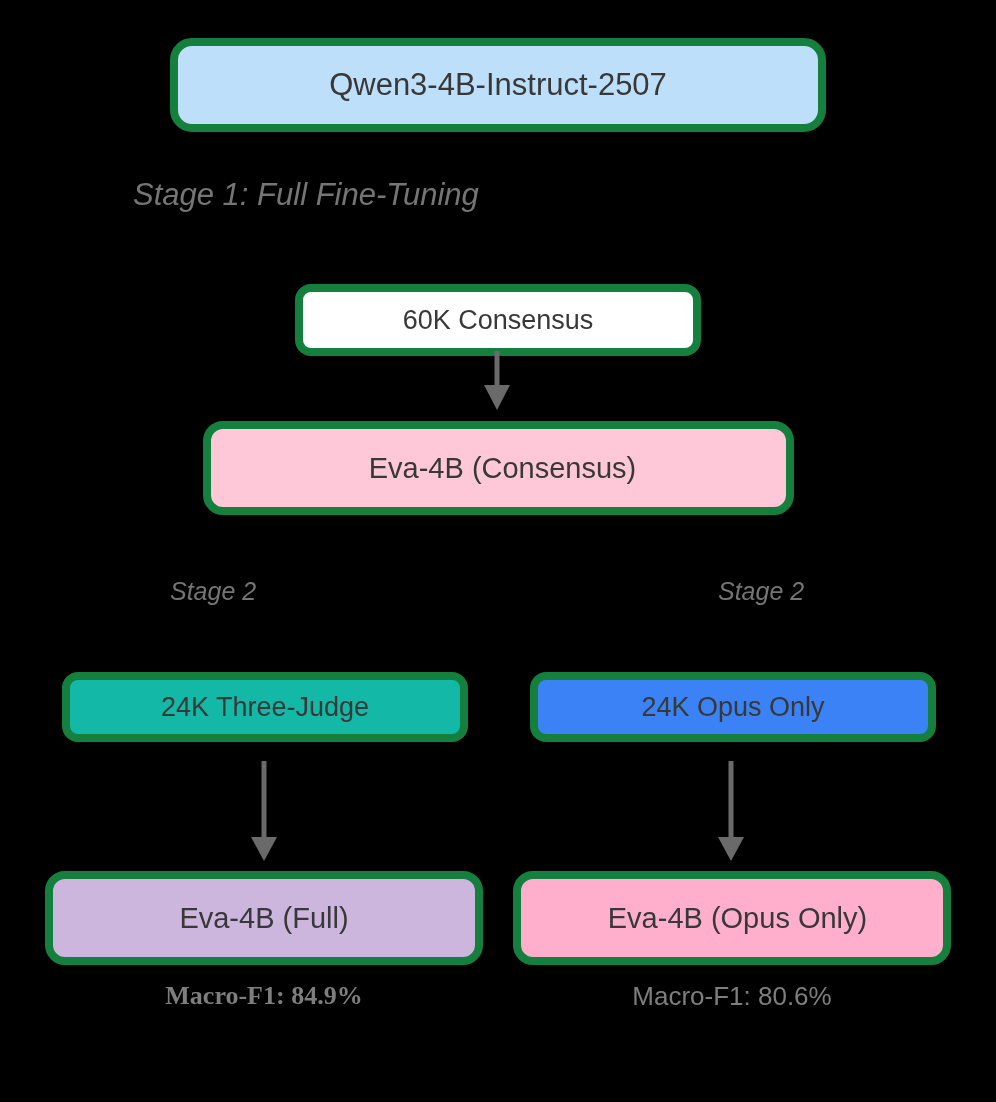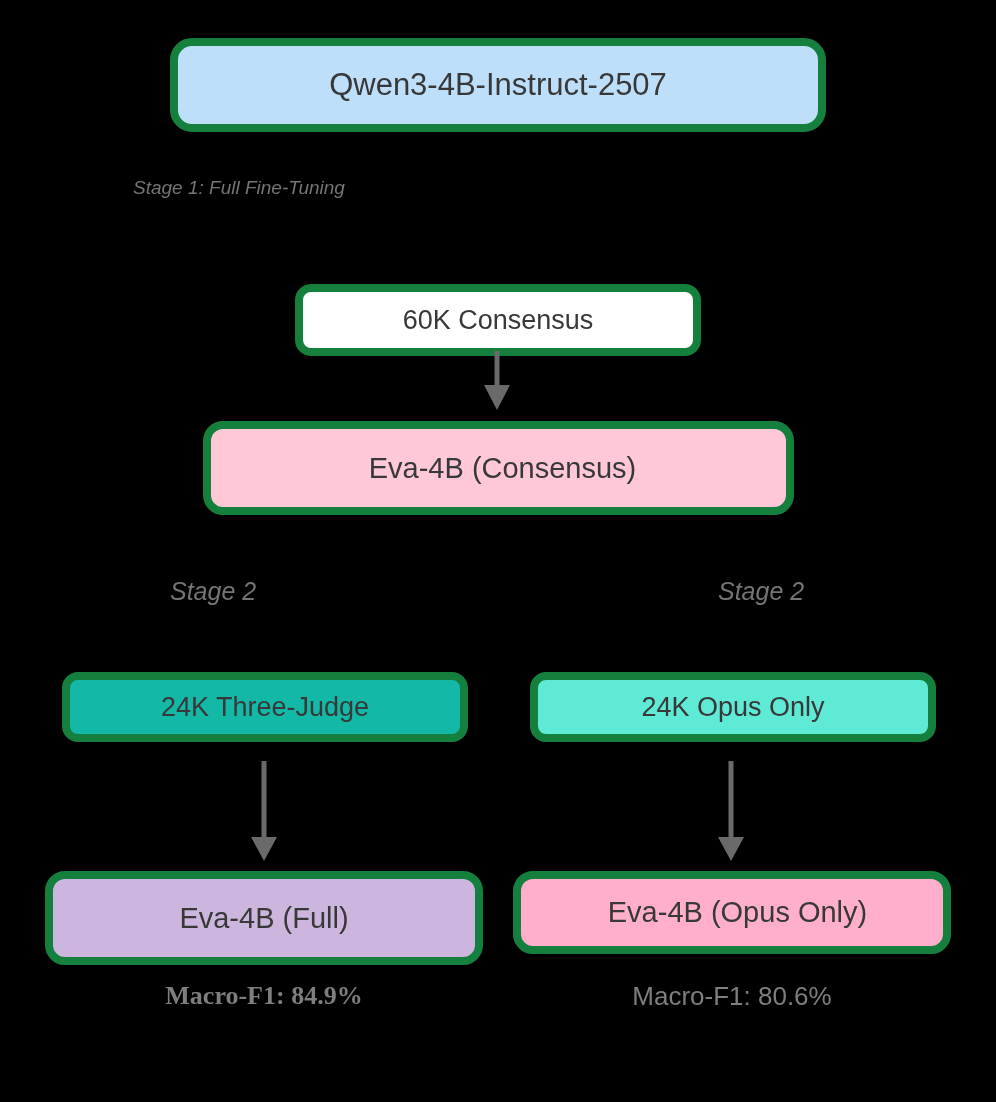--- a/index.html
+++ b/index.html
@@ -15,32 +15,32 @@
   .stage-label{
     position:absolute;font-style:italic;color:#757575;white-space:nowrap;
   }
   .metric{
     position:absolute;color:#7E7E7E;text-align:center;white-space:nowrap;
   }
   .arrow{position:absolute;}
 
   
   #n-base{left:170px;top:38px;width:656px;height:94px;border-radius:22px;font-size:31px;}
-  #l-stage1{left:133px;top:177px;font-size:19px;}
+  #l-stage1{left:133px;top:177px;font-size:31px;}
   #n-consensus-data{left:295px;top:284px;width:406px;height:72px;border-radius:16px;font-size:27px;}
   #a1{left:483px;top:351px;}
   #n-consensus-model{left:203px;top:421px;width:591px;height:94px;border-radius:20px;font-size:29px;}
   #l-stage2-left{left:170px;top:577px;font-size:25px;}
   #l-stage2-right{left:718px;top:577px;font-size:25px;}
   #n-three-judge{left:62px;top:672px;width:406px;height:70px;border-radius:16px;font-size:27px;}
   #n-opus-data{left:530px;top:672px;width:406px;height:70px;border-radius:16px;font-size:27px;}
   #a2{left:250px;top:761px;}
   #a3{left:717px;top:761px;}
   #n-full-model{left:45px;top:871px;width:438px;height:94px;border-radius:20px;font-size:29px;align-items:center;}
-  #n-opus-model{left:513px;top:871px;width:438px;height:83px;border-radius:20px;font-size:29px;padding-left:11px;}
+  #n-opus-model{left:513px;top:871px;width:438px;height:94px;border-radius:20px;font-size:29px;padding-left:11px;}
   #m-full{left:45px;top:981px;width:438px;font-size:26px;font-weight:bold;font-family:Liberation Serif, serif;}
   #m-opus{left:513px;top:981px;width:438px;font-size:26px;}
 </style>
 </head>
 <body>
 
 <div class="canvas">
 
   <div class="node" id="n-base" style="background-color: rgb(190, 223, 249);">
     <span>Qwen3-4B-Instruct-2507</span>
@@ -62,21 +62,21 @@
   </div>
 
   <div class="stage-label" id="l-stage2-left">Stage 2</div>
 
   <div class="stage-label" id="l-stage2-right">Stage 2</div>
 
   <div class="node" id="n-three-judge" style="background-color: #14b8a6; justify-content: center;">
     <span>24K Three-Judge</span>
   </div>
 
-  <div class="node" id="n-opus-data" style="background-color: #5eead4; align-items: center;">
+  <div class="node" id="n-opus-data" style="background-color: #3b82f6; align-items: center;">
     <span>24K Opus Only</span>
   </div>
 
   <svg class="arrow" id="a2" width="28" height="101">
     <rect x="11.5" y="0" width="5" height="78" fill="#6A6A6A"></rect>
     <polygon points="1,76 27,76 14,100" fill="#6A6A6A"></polygon>
   </svg>
 
   <svg class="arrow" id="a3" width="28" height="101">
     <rect x="11.5" y="0" width="5" height="78" fill="#6A6A6A"></rect>

